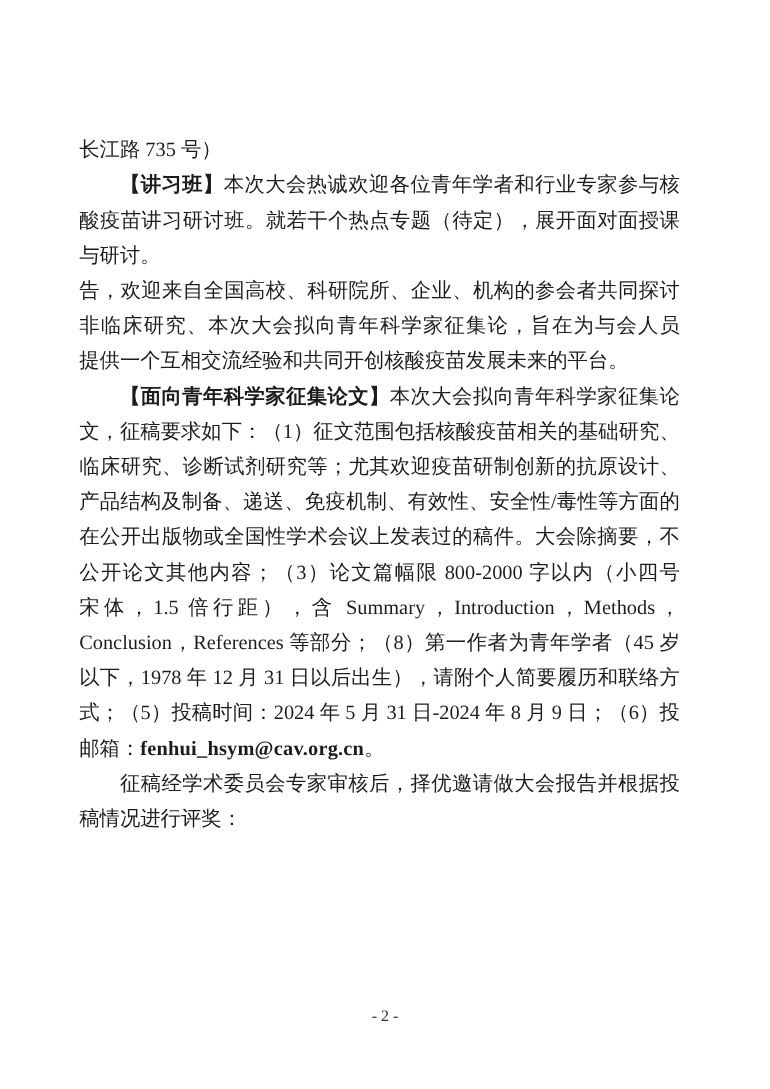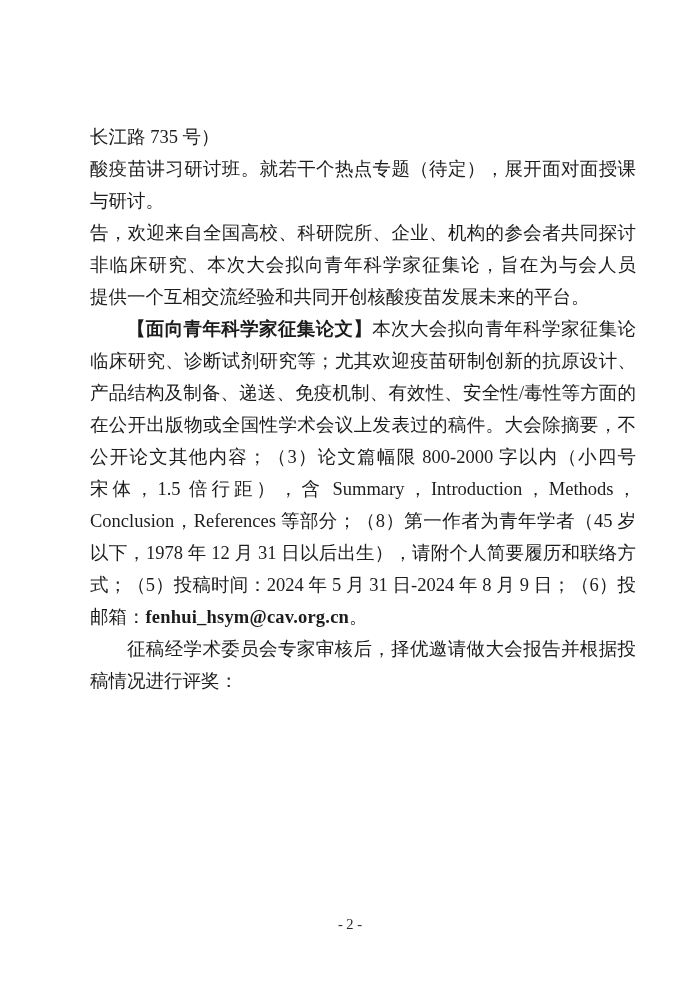--- a/index.html
+++ b/index.html
@@ -9,21 +9,21 @@
   }
   body {
     width: 700px;
     height: 990px;
     position: relative;
     font-family: "Liberation Serif", "DejaVu Serif", serif;
     color: #1c1c1c;
   }
   .doc-body {
     position: absolute;
-    left: 90px;
+    left: 72px;
     top: 121px;
     width: 546px;
   }
   .line {
     height: 32px;
     line-height: 32px;
     font-size: 18.5px;
     text-align: justify;
     overflow: hidden;
     white-space: pre-wrap;
@@ -55,28 +55,30 @@
     color: #2a2a2a;
   }
 </style>
 </head>
 <body>
 
 <div class="doc-body">
 
   <div class="line end">长江路 735 号）</div>
 
+  <div class="line j indent"><b class="hd">【讲习班】</b><span>本次大会热诚欢迎各位青年学者和行业专家参与核</span></div>
   <div class="line j">酸疫苗讲习研讨班。就若干个热点专题（待定），展开面对面授课</div>
   <div class="line end">与研讨。</div>
 
   <div class="line j">告，欢迎来自全国高校、科研院所、企业、机构的参会者共同探讨</div>
   <div class="line j">非临床研究、本次大会拟向青年科学家征集论，旨在为与会人员</div>
   <div class="line end">提供一个互相交流经验和共同开创核酸疫苗发展未来的平台。</div>
 
   <div class="line j indent"><b class="hd">【面向青年科学家征集论文】</b><span>本次大会拟向青年科学家征集论</span></div>
+  <div class="line j">文，征稿要求如下：（1）征文范围包括核酸疫苗相关的基础研究、</div>
   <div class="line j">临床研究、诊断试剂研究等；尤其欢迎疫苗研制创新的抗原设计、</div>
   <div class="line j">产品结构及制备、递送、免疫机制、有效性、安全性/毒性等方面的</div>
   <div class="line j">在公开出版物或全国性学术会议上发表过的稿件。大会除摘要，不</div>
   <div class="line j">公开论文其他内容；（3）论文篇幅限 800-2000 字以内（小四号字，</div>
   <div class="line j">宋体，1.5 倍行距），含 Summary，Introduction，Methods，Results，</div>
   <div class="line j">Conclusion，References 等部分；（8）第一作者为青年学者（45 岁</div>
   <div class="line j">以下，1978 年 12 月 31 日以后出生），请附个人简要履历和联络方</div>
   <div class="line j">式；（5）投稿时间：2024 年 5 月 31 日-2024 年 8 月 9 日；（6）投稿</div>
   <div class="line end"><span>邮箱：</span><span class="email">fenhui_hsym@cav.org.cn</span><span>。</span></div>
 

